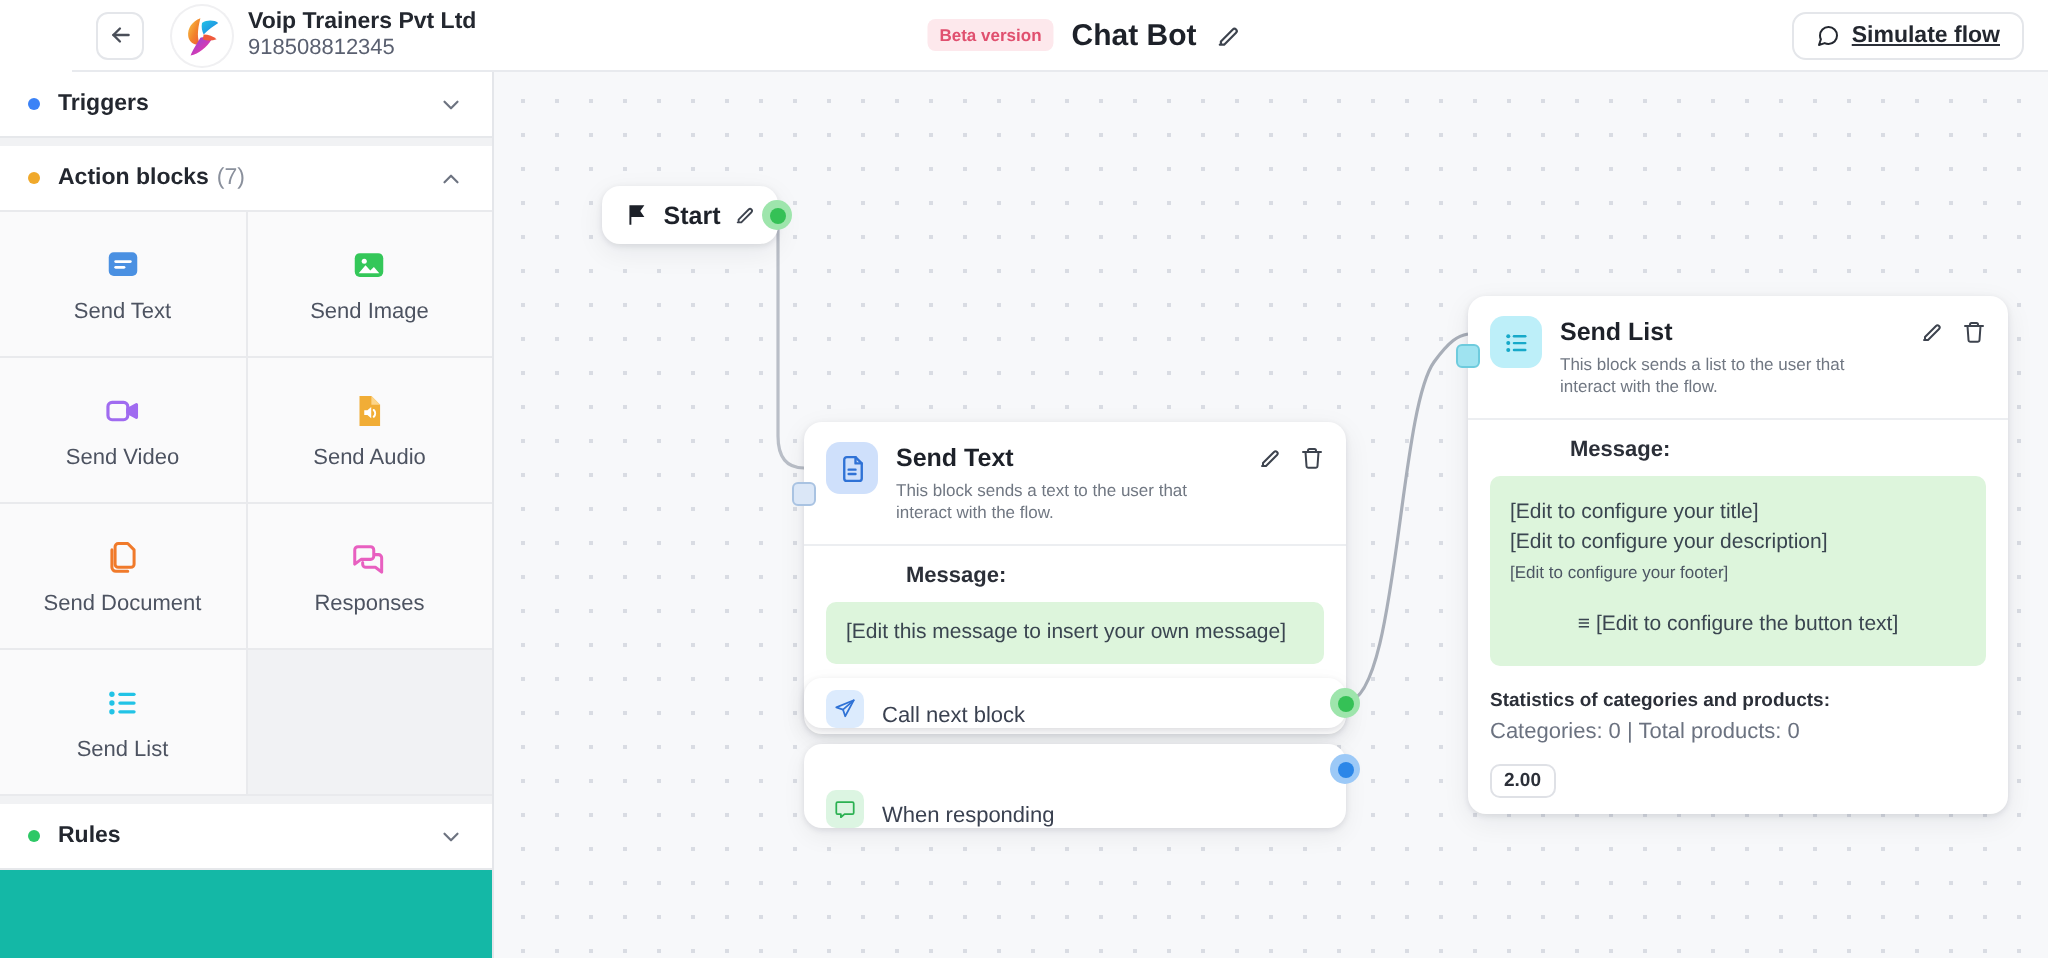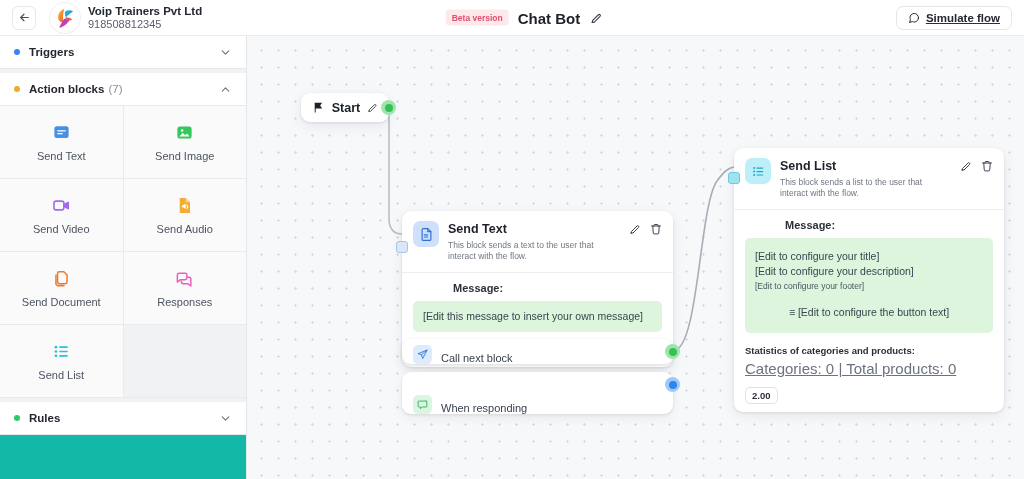--- a/index.html
+++ b/index.html
@@ -14,20 +14,21 @@
 
   
   .header {
     height: 36px; min-height: 36px;
     background: #ffffff;
     border-bottom: 1px solid #e8eaee;
     display: flex; align-items: center;
     padding: 0 12px;
     position: relative;
     z-index: 20;
+    margin-left: 36px;
   }
   .back-btn {
     width: 24px; height: 24px; border-radius: 6px;
     border: 1px solid #e4e6ea; background: #fff;
     display: flex; align-items: center; justify-content: center;
     color: #4a4f59; cursor: pointer; flex: 0 0 auto;
   }
   .brand { display: flex; align-items: center; gap: 8px; margin-left: 14px; }
   .logo {
     width: 30px; height: 30px; border-radius: 50%;
@@ -197,21 +198,21 @@
     display: flex; align-items: center; justify-content: center; flex: 0 0 auto;
   }
   .ico-send-bg { background: #dcebfd; }
   .ico-resp-bg { background: #dcf5e2; }
 
   
   .list-msg-line { line-height: 1.5; }
   .list-footer-line { font-size: 8.5px; color: #4c5663; line-height: 1.6; }
   .list-btn-line { text-align: center; margin-top: 11px; font-size: 10.5px; color: #3a4550; }
   .stats-title { font-size: 9.5px; font-weight: bold; color: #2b2f38; }
-  .stats-sub { font-size: 15px; color: #6b7280; margin-top: 4px; text-decoration: underline; }
+  .stats-sub { font-size: 11px; color: #6b7280; margin-top: 4px; }
 </style>
 </head>
 <body>
 
 <div class="app">
 
   <div class="header">
     <div class="back-btn">
       <svg width="13" height="13" viewBox="0 0 24 24" fill="none" stroke="currentColor" stroke-width="2.2" stroke-linecap="round" stroke-linejoin="round">
         <line x1="19" y1="12" x2="5" y2="12"></line>

